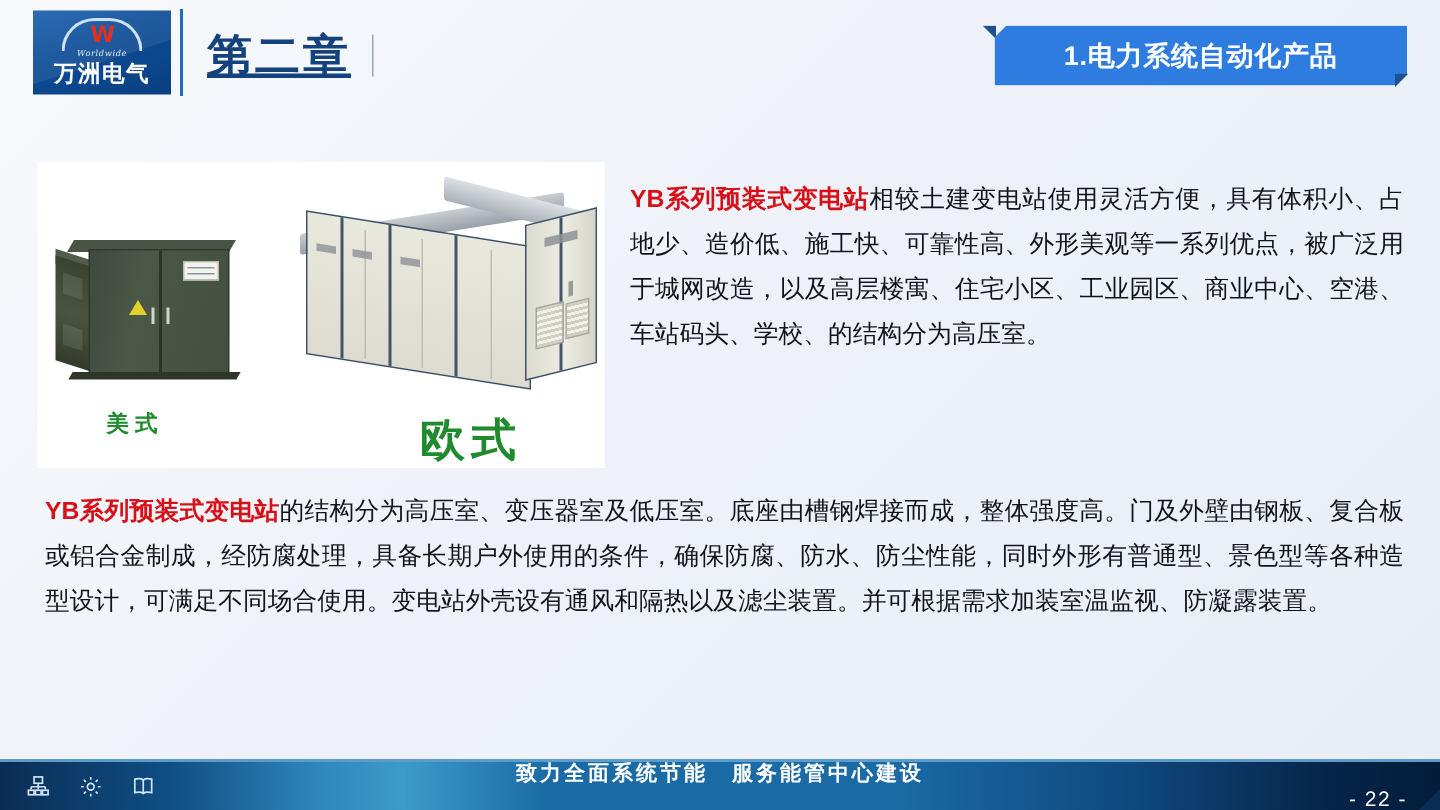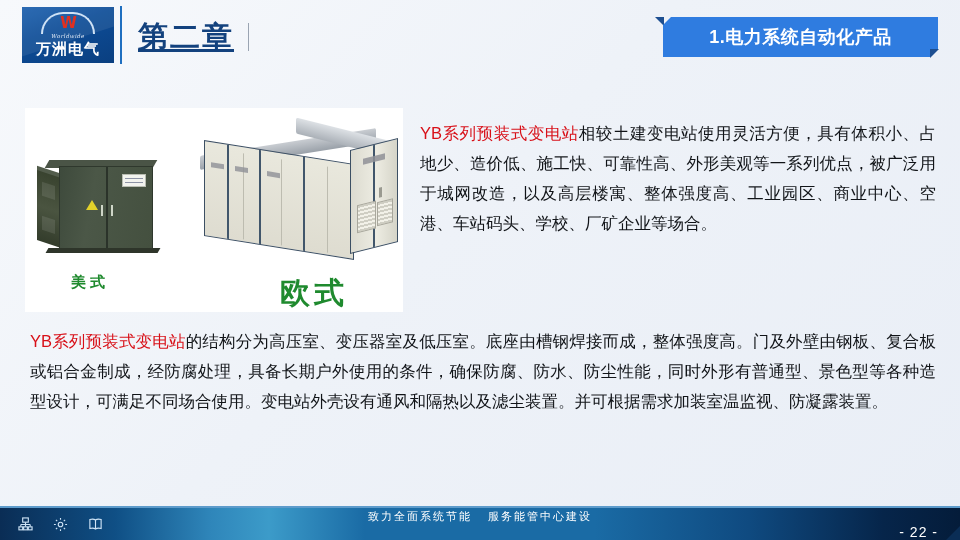--- a/index.html
+++ b/index.html
@@ -173,21 +173,21 @@
   .lbl-eu{
     position:absolute;left:255px;top:165px;font-size:30px;font-weight:bold;
     color:#1f8a2e;letter-spacing:4px;
   }
 
   
   .para-right{
     position:absolute;left:420px;top:118px;width:516px;
     font-size:16.5px;line-height:30px;color:#111418;text-align:justify;
   }
-  .hl{color:#d81018;font-weight:normal;}
+  .hl{color:#d81018;font-weight:bold;}
 
   
   .para-bottom{
     position:absolute;left:30px;top:326px;width:906px;
     font-size:16.5px;line-height:30px;color:#111418;text-align:justify;
   }
 
   
   .footer{
     position:absolute;left:0;bottom:0;width:960px;height:32px;
@@ -203,21 +203,21 @@
       #041c3a 100%);
     border-top:2px solid #5d9bcb;
   }
   .footer-icons{
     position:absolute;left:18px;top:0;height:32px;display:flex;align-items:center;gap:20px;
   }
   .footer-icons svg{display:block;}
   .footer-center{
     position:absolute;left:0;right:0;top:0;height:16px;
     display:flex;align-items:center;justify-content:center;
-    color:#ffffff;font-size:11px;letter-spacing:2px;
+    color:#ffffff;font-size:14px;letter-spacing:2px;font-weight:bold;
   }
   .footer-center .gap{display:inline-block;width:16px;}
   .footer-page{
     position:absolute;right:22px;top:0;height:48px;display:flex;align-items:center;
     color:#ffffff;font-size:14px;letter-spacing:1px;
   }
   .footer-corner{
     position:absolute;right:0;bottom:0;width:14px;height:14px;
     background:#0a2d55;clip-path:polygon(100% 0,100% 100%,0 100%);
   }
@@ -293,21 +293,21 @@
         <div class="plate"></div>
         <div class="hnd"></div>
         <div class="grill"></div>
         <div class="grill" style="left:26px;top:58px;width:14px;height:22px;"></div>
       </div>
     </div>
     <div class="lbl-eu">欧式</div>
   </div>
 
   <div class="para-right">
-    <span class="hl">YB系列预装式变电站</span><span>相较土建变电站使用灵活方便，具有体积小、占地少、造价低、施工快、可靠性高、外形美观等一系列优点，被广泛用于城网改造，以及高层楼寓、整体强度高、工业园区、商业中心、空港、车站码头、学校、厂矿企业等场合。</span>
+    <span class="hl">YB系列预装式变电站</span><span>相较土建变电站使用灵活方便，具有体积小、占地少、造价低、施工快、可靠性高、外形美观等一系列优点，被广泛用于城网改造，以及高层楼寓、住宅小区、工业园区、商业中心、空港、车站码头、学校、的结构分为高压室。</span>
   </div>
 
   <div class="para-bottom">
     <span class="hl">YB系列预装式变电站</span><span>的结构分为高压室、变压器室及低压室。底座由槽钢焊接而成，整体强度高。门及外壁由钢板、复合板或铝合金制成，经防腐处理，具备长期户外使用的条件，确保防腐、防水、防尘性能，同时外形有普通型、景色型等各种造型设计，可满足不同场合使用。变电站外壳设有通风和隔热以及滤尘装置。并可根据需求加装室温监视、防凝露装置。</span>
   </div>
 
   <div class="footer">
 
     <div class="footer-icons">
       <span>

